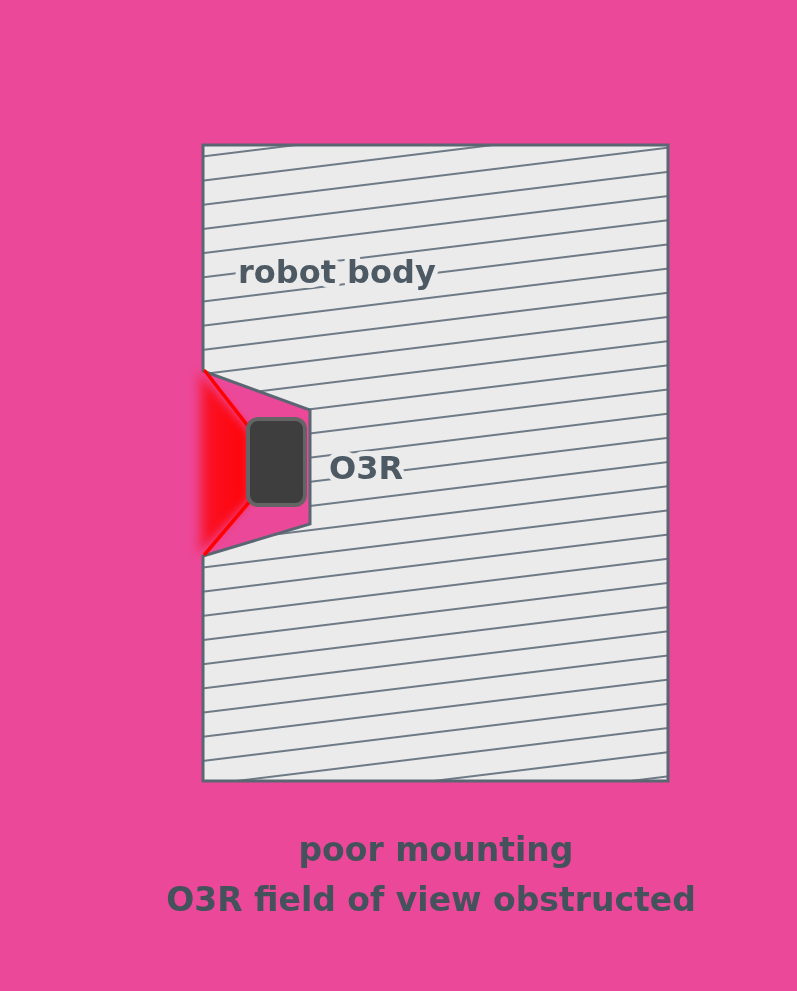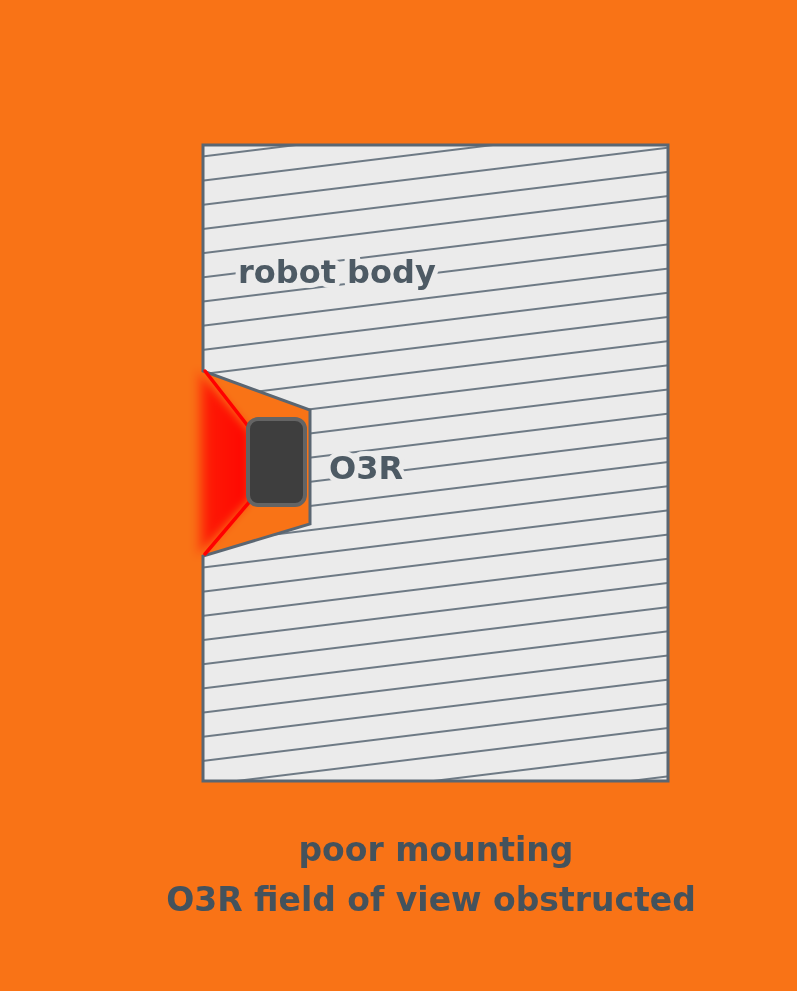--- a/index.html
+++ b/index.html
@@ -5,21 +5,21 @@
   html, body {
     margin: 0;
     padding: 0;
     background: #ffffff;
     font-family: "DejaVu Sans", "Liberation Sans", sans-serif;
   }
   .page {
     position: relative;
     width: 797px;
     height: 991px;
-    background: #f97316;
+    background: #ec4899;
     overflow: hidden;
   }
   svg { display: block; }
   .diagram-label {
     font-family: "DejaVu Sans", "Liberation Sans", sans-serif;
     font-weight: bold;
     font-size: 32px;
     paint-order: stroke fill;
     stroke: #ebebeb;
     stroke-width: 10px;

